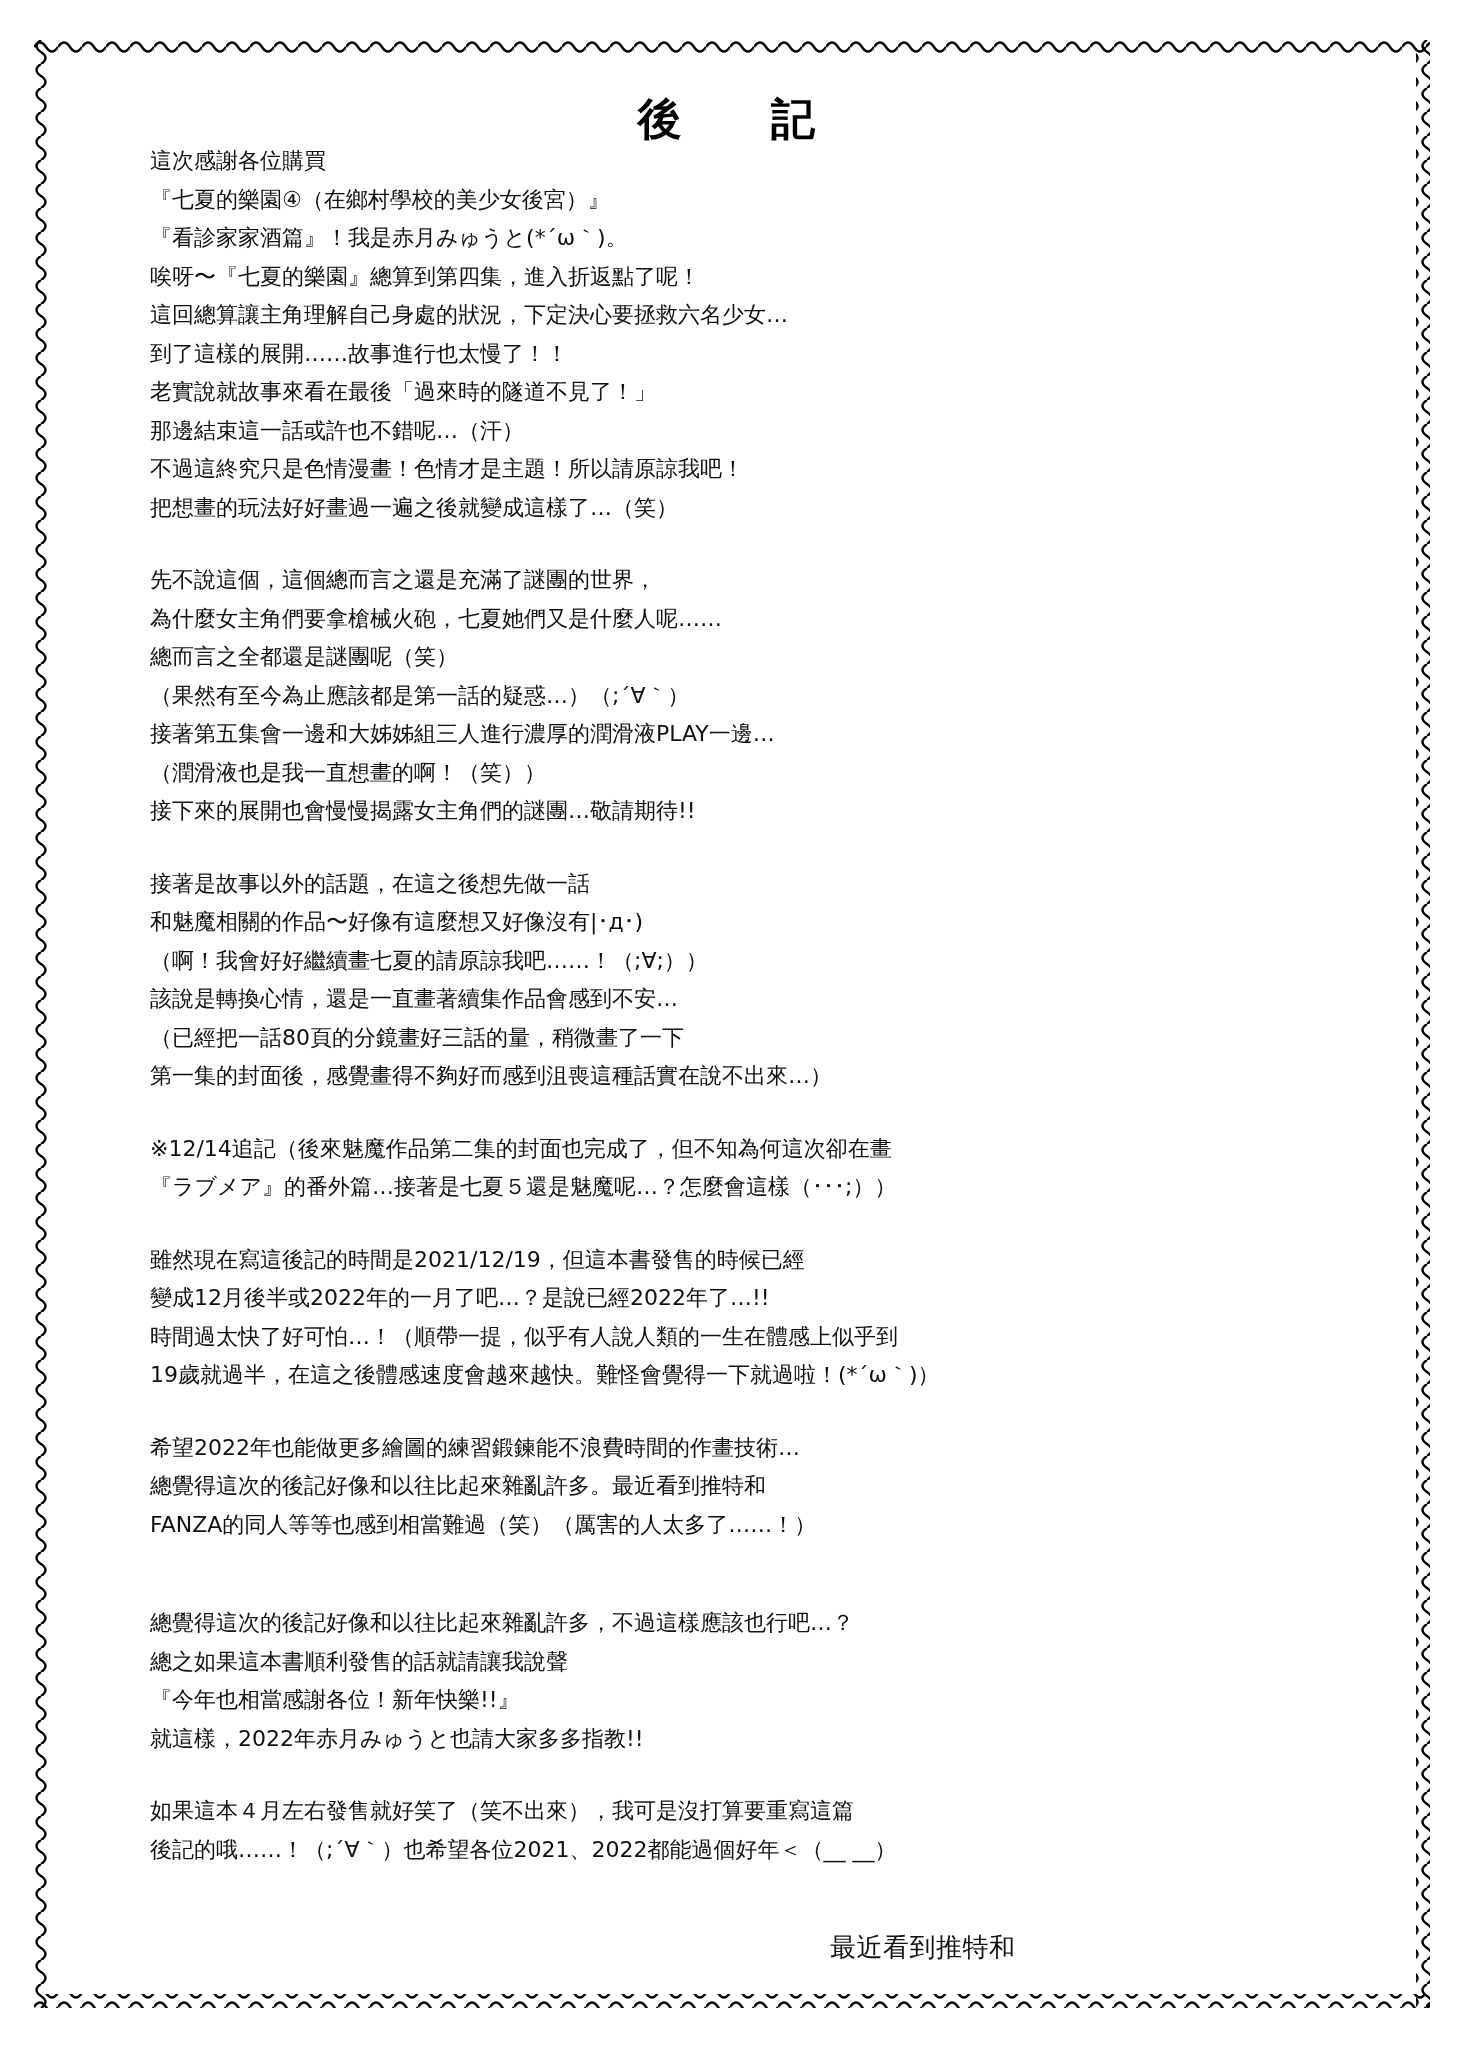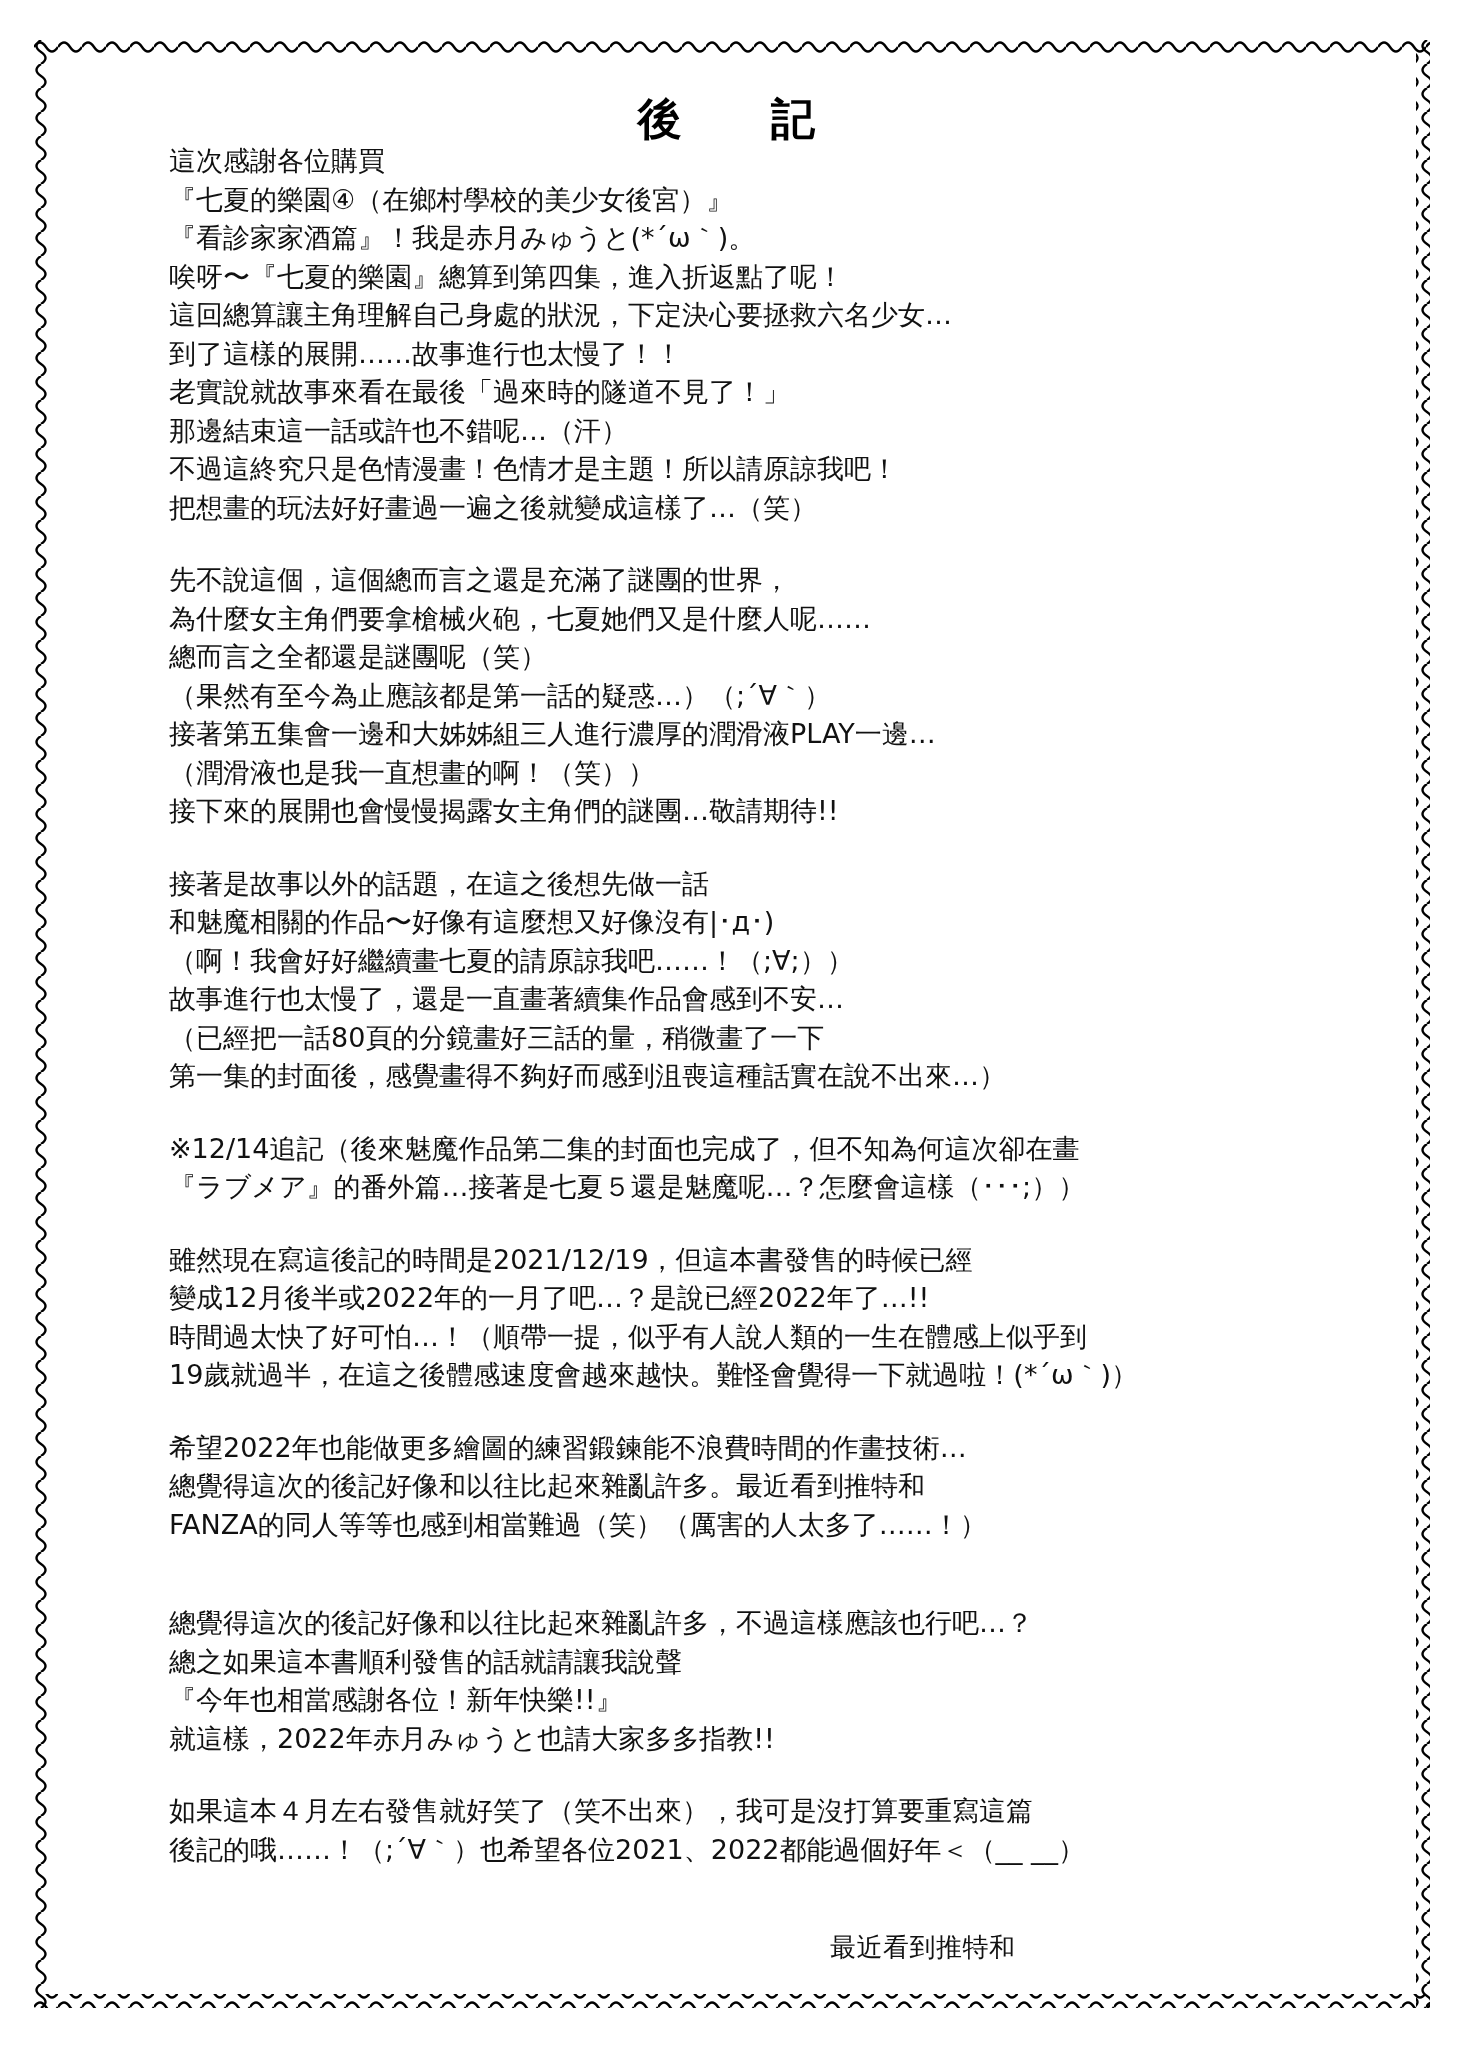--- a/index.html
+++ b/index.html
@@ -55,25 +55,24 @@
   .doc-title .gap {
     display: inline-block;
     width: 78px;
   }
 
   .body-text {
     position: absolute;
     left: 150px;
     top: 142px;
     width: 1180px;
-    font-size: 27px;
+    font-size: 22px;
     line-height: 38.5px;
     color: #111111;
     font-family: "DejaVu Sans", "Liberation Sans", sans-serif;
-    margin-left: 19px;
   }
 
   .para {
     margin: 0 0 34px 0;
     white-space: pre-wrap;
   }
   .para:last-child {
     margin-bottom: 0;
   }
   .spacer-big {
@@ -129,21 +128,21 @@
     <p class="para">先不說這個，這個總而言之還是充滿了謎團的世界，
 為什麼女主角們要拿槍械火砲，七夏她們又是什麼人呢……
 總而言之全都還是謎團呢（笑）
 （果然有至今為止應該都是第一話的疑惑…）（;´∀｀）
 接著第五集會一邊和大姊姊組三人進行濃厚的潤滑液PLAY一邊…
 （潤滑液也是我一直想畫的啊！（笑））
 接下來的展開也會慢慢揭露女主角們的謎團…敬請期待!!</p>
     <p class="para">接著是故事以外的話題，在這之後想先做一話
 和魅魔相關的作品〜好像有這麼想又好像沒有|･д･)
 （啊！我會好好繼續畫七夏的請原諒我吧……！（;∀;））
-故事進行也太慢了，還是一直畫著續集作品會感到不安…
+該說是轉換心情，還是一直畫著續集作品會感到不安…
 （已經把一話80頁的分鏡畫好三話的量，稍微畫了一下
 第一集的封面後，感覺畫得不夠好而感到沮喪這種話實在說不出來…）</p>
     <p class="para">※12/14追記（後來魅魔作品第二集的封面也完成了，但不知為何這次卻在畫
 『ラブメア』的番外篇…接著是七夏５還是魅魔呢…？怎麼會這樣（･･･;））</p>
     <p class="para">雖然現在寫這後記的時間是2021/12/19，但這本書發售的時候已經
 變成12月後半或2022年的一月了吧…？是說已經2022年了…!!
 時間過太快了好可怕…！（順帶一提，似乎有人說人類的一生在體感上似乎到
 19歲就過半，在這之後體感速度會越來越快。難怪會覺得一下就過啦！(*´ω｀)）</p>
     <p class="para">希望2022年也能做更多繪圖的練習鍛鍊能不浪費時間的作畫技術…
 總覺得這次的後記好像和以往比起來雜亂許多。最近看到推特和

